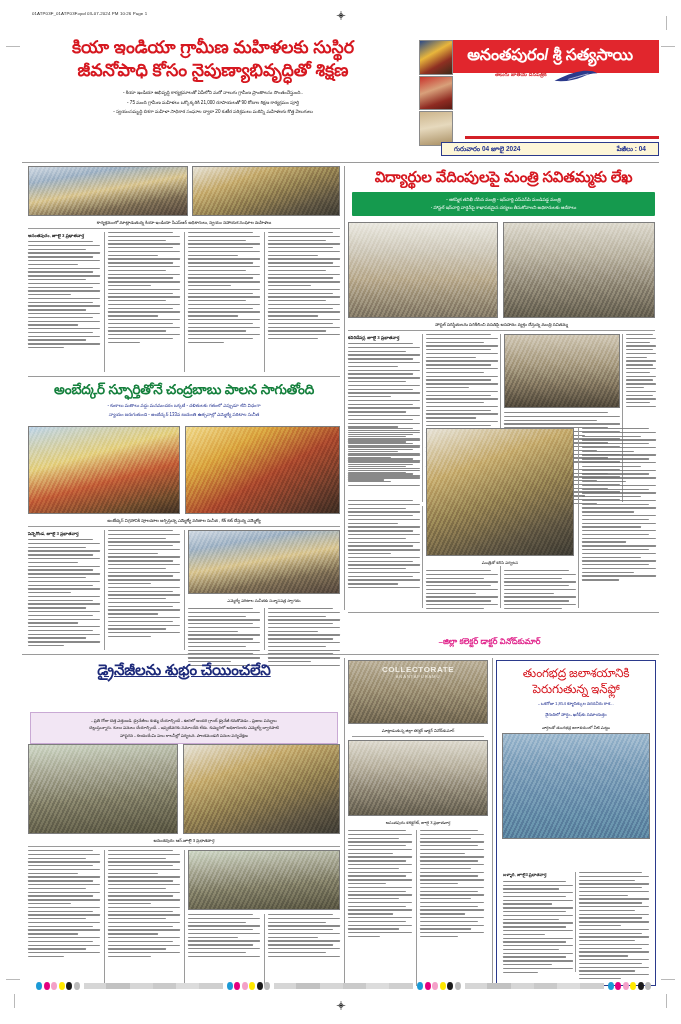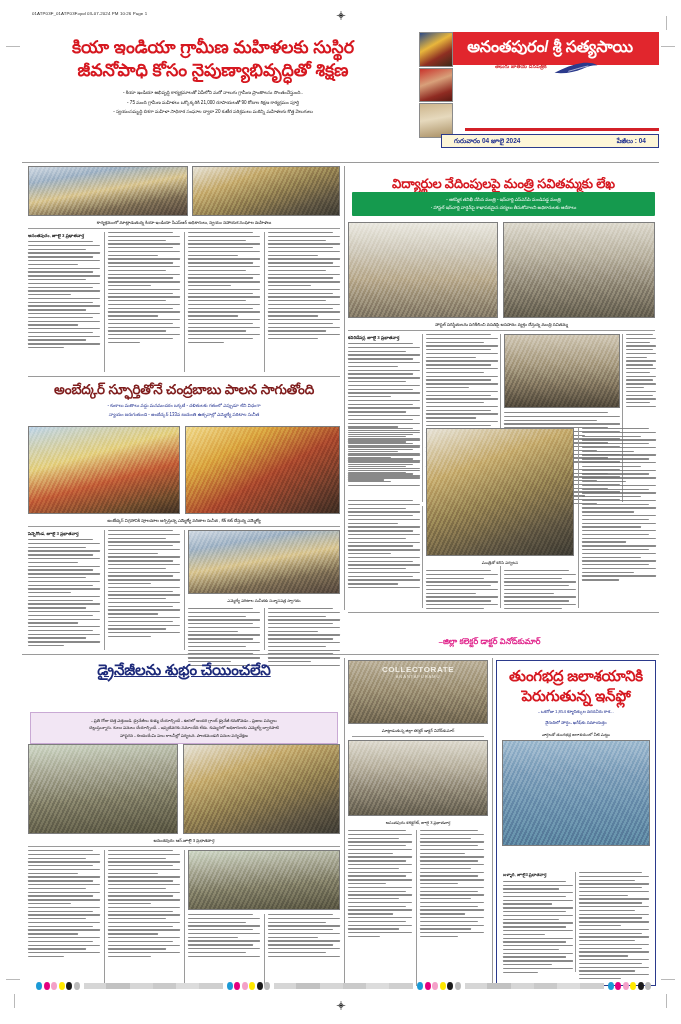--- a/index.html
+++ b/index.html
@@ -67,21 +67,21 @@
     text-align: center;
     font-size: 4.6px;
     line-height: 2.1;
     color: #1a1a1a;
   }
   .lead-bullets div { white-space: nowrap; overflow: hidden; }
 
   
   .masthead {
     position: absolute;
-    right: 0; top: 2px;
+    right: 0; top: 10px;
     width: 256px; height: 126px;
   }
   .mh-red {
     position: absolute;
     left: 38px; top: 0;
     width: 218px; height: 33px;
     background: #e1262d;
     display: flex; align-items: center; justify-content: center;
   }
   .mh-red span {
@@ -171,37 +171,37 @@
   .body-col { font-size: 4.15px; line-height: 1.62; color: #1c1c1c; text-align: justify; }
   .body-col .dl { font-weight: bold; font-size: 4.6px; color: #111; }
 
   
   .tl { height: 1.35px; background: #6f6f6f; margin-bottom: 2.45px; border-radius: .4px; opacity: .82; }
   .tl.s90 { width: 90%; } .tl.s80 { width: 80%; } .tl.s70 { width: 70%; }
   .tl.s60 { width: 60%; } .tl.s50 { width: 50%; } .tl.s45 { width: 45%; }
 
   
   .sec-head-red {
-    color: #d61820; font-weight: bold; font-size: 13px;
-    text-align: center; letter-spacing: -.2px; line-height: 1.25; margin-top: 8px;
+    color: #d61820; font-weight: bold; font-size: 15px;
+    text-align: center; letter-spacing: -.2px; line-height: 1.25;
   }
   .green-box {
     background: #159a4e;
     border-radius: 1px;
     padding: 3.5px 6px;
     text-align: center;
   }
   .green-box div {
     color: #fff; font-size: 4.5px; line-height: 1.85; white-space: nowrap;
     overflow: hidden;
   }
 
   
   .sec-head-pink {
-    color: #7f1d1d; font-weight: bold; font-size: 13.5px;
+    color: #15803d; font-weight: bold; font-size: 13.5px;
     text-align: center; letter-spacing: -.2px;
   }
   .sub-pink {
     color: #1f2f8f; font-size: 4.5px; text-align: center;
     line-height: 1.85; white-space: nowrap; overflow: hidden;
   }
 
   
   .sec-head-navy {
     color: #1d2a7a; font-weight: bold; font-size: 15px;
@@ -227,21 +227,21 @@
   }
 
   
   .tb-box {
     border: 1.2px solid #2b3a8c;
     background: #fff;
     padding: 5px 5px 4px;
     height: 100%;
   }
   .tb-head {
-    color: #d61820; font-weight: bold; font-size: 15px;
+    color: #d61820; font-weight: normal; font-size: 12px;
     text-align: center; line-height: 1.3; letter-spacing: -.2px;
   }
   .tb-sub {
     color: #1f2f8f; font-size: 4.3px; text-align: center;
     line-height: 1.8; margin-top: 3px;
     white-space: nowrap; overflow: hidden;
   }
 
   
   .colorbar {

